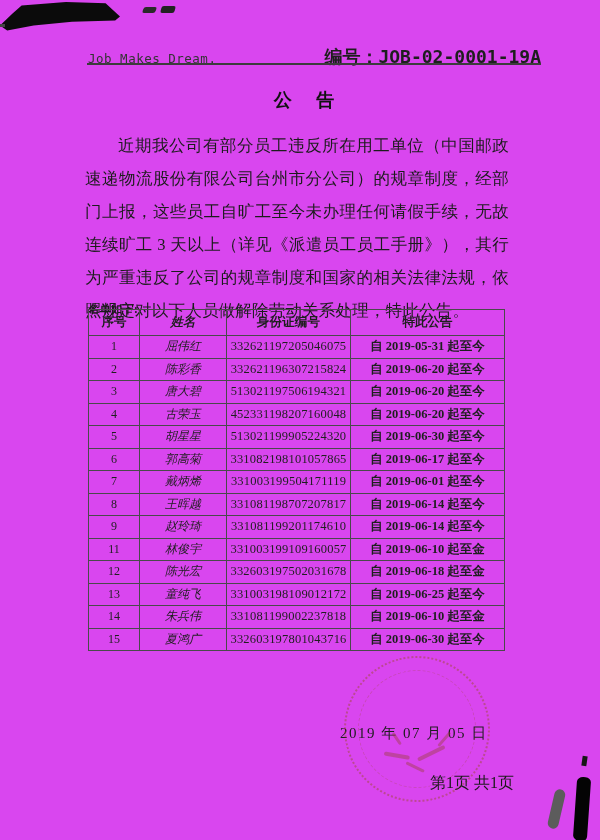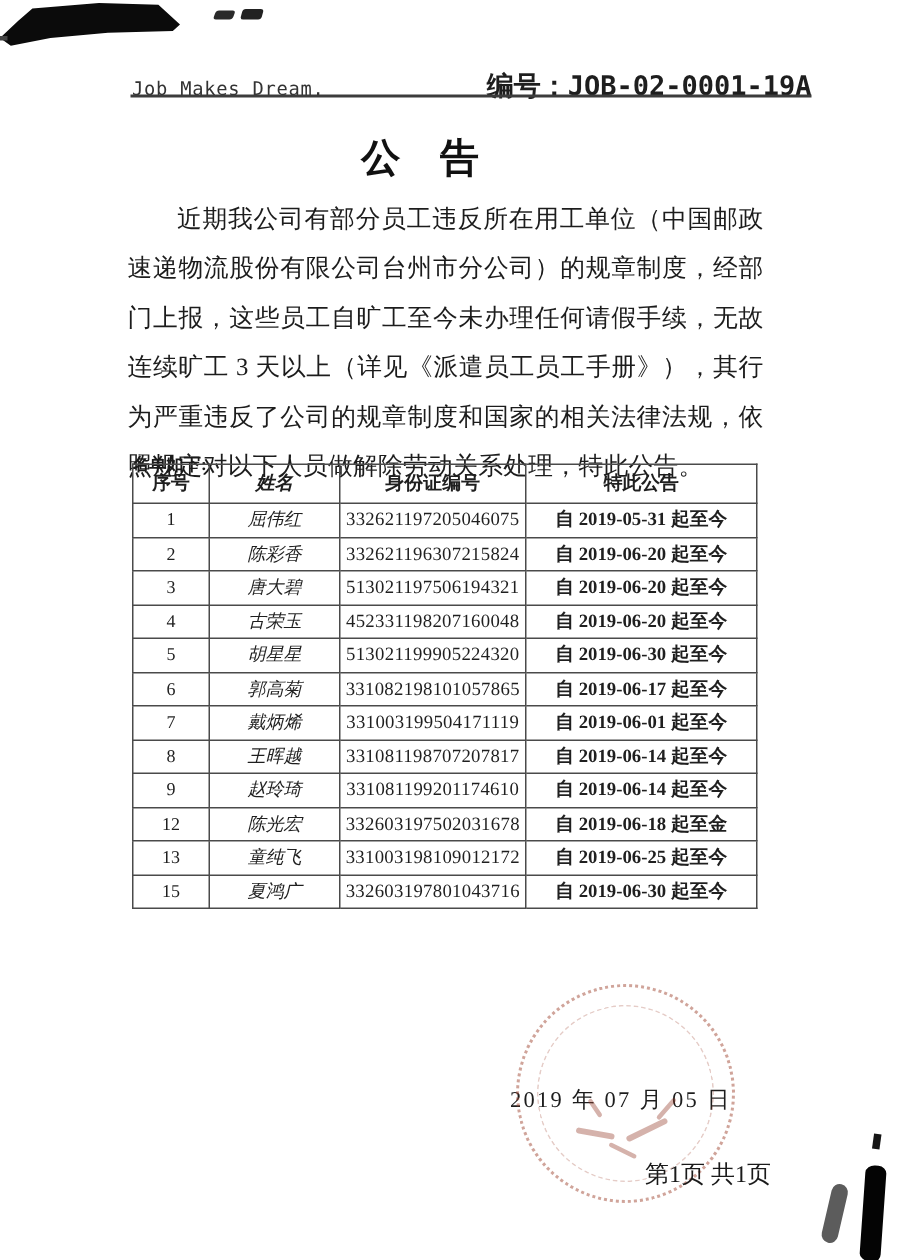--- a/index.html
+++ b/index.html
@@ -1,19 +1,19 @@
 <!DOCTYPE html>
 <html><head>
 <meta charset="utf-8">
 <style>
   html,body{margin:0;padding:0;}
   body{width:600px;height:840px;background:#e9e9e7;}
   .page{
     position:relative;width:600px;height:840px;overflow:hidden;
-    background:#ffffff;
+    background:#d946ef;
     font-family:"Liberation Serif","DejaVu Serif",serif;
     color:#262626;
   }
   
   .art{position:absolute;}
   .art-blob{
     left:0;top:2px;width:120px;height:30px;background:#0b0b0b;
     clip-path:polygon(0% 78%,10% 40%,18% 12%,55% 0%,88% 4%,100% 48%,96% 62%,60% 66%,28% 78%,6% 95%);
   }
   .art-dash1{left:143px;top:7px;width:13px;height:6px;background:#2a2a2a;transform:skewX(-20deg);border-radius:2px;}
@@ -23,22 +23,22 @@
   .art-br-gray{left:551px;top:789px;width:11px;height:40px;background:#5c5c5c;border-radius:6px;transform:rotate(13deg);}
   .art-br-tick{left:582px;top:756px;width:5px;height:10px;background:#161616;transform:rotate(8deg);}
   
   .header{position:absolute;top:45px;left:88px;width:453px;display:flex;justify-content:space-between;align-items:baseline;}
   .slogan{font-family:"DejaVu Sans Mono","Liberation Mono",monospace;font-size:12.5px;color:#333;letter-spacing:0.5px;}
   .doc-no{font-size:18px;font-weight:bold;color:#1e1e1e;font-family:"DejaVu Sans Mono","Liberation Mono",monospace;}
   .doc-no .lbl{font-family:"Liberation Serif",serif;}
   .header-rule{position:absolute;top:63px;left:87px;width:454px;height:2px;background:#3c3c3c;}
   
   .title{
-    position:absolute;top:88px;left:73px;width:424px;
-    text-align:center;font-size:26px;font-weight:bold;letter-spacing:10px;color:#111;
+    position:absolute;top:88px;left:97px;width:424px;
+    text-align:center;font-size:18px;font-weight:bold;letter-spacing:10px;color:#111;
   }
   
   .body-text{
     position:absolute;top:129px;left:85px;width:424px;
     font-size:16.5px;line-height:33px;text-align:justify;text-indent:33px;
     color:#1c1c1c;letter-spacing:0.2px;
   }
   .list-label{position:absolute;top:290px;left:88px;font-size:11.5px;font-weight:bold;color:#1a1a1a;margin-top:12px;}
   
   table.notice{
@@ -159,30 +159,42 @@
           <td class="c2">331081198707207817</td>
           <td class="c3">自 2019-06-14 起至今</td>
         </tr>
         <tr>
           <td class="c0">9</td>
           <td class="c1">赵玲琦</td>
           <td class="c2">331081199201174610</td>
           <td class="c3">自 2019-06-14 起至今</td>
         </tr>
         <tr>
+          <td class="c0">11</td>
+          <td class="c1">林俊宇</td>
+          <td class="c2">331003199109160057</td>
+          <td class="c3">自 2019-06-10 起至金</td>
+        </tr>
+        <tr>
           <td class="c0">12</td>
           <td class="c1">陈光宏</td>
           <td class="c2">332603197502031678</td>
           <td class="c3">自 2019-06-18 起至金</td>
         </tr>
         <tr>
           <td class="c0">13</td>
           <td class="c1">童纯飞</td>
           <td class="c2">331003198109012172</td>
           <td class="c3">自 2019-06-25 起至今</td>
+        </tr>
+        <tr>
+          <td class="c0">14</td>
+          <td class="c1">朱兵伟</td>
+          <td class="c2">331081199002237818</td>
+          <td class="c3">自 2019-06-10 起至金</td>
         </tr>
         <tr>
           <td class="c0">15</td>
           <td class="c1">夏鸿广</td>
           <td class="c2">332603197801043716</td>
           <td class="c3">自 2019-06-30 起至今</td>
         </tr>
       </tbody>
   </table>
 

